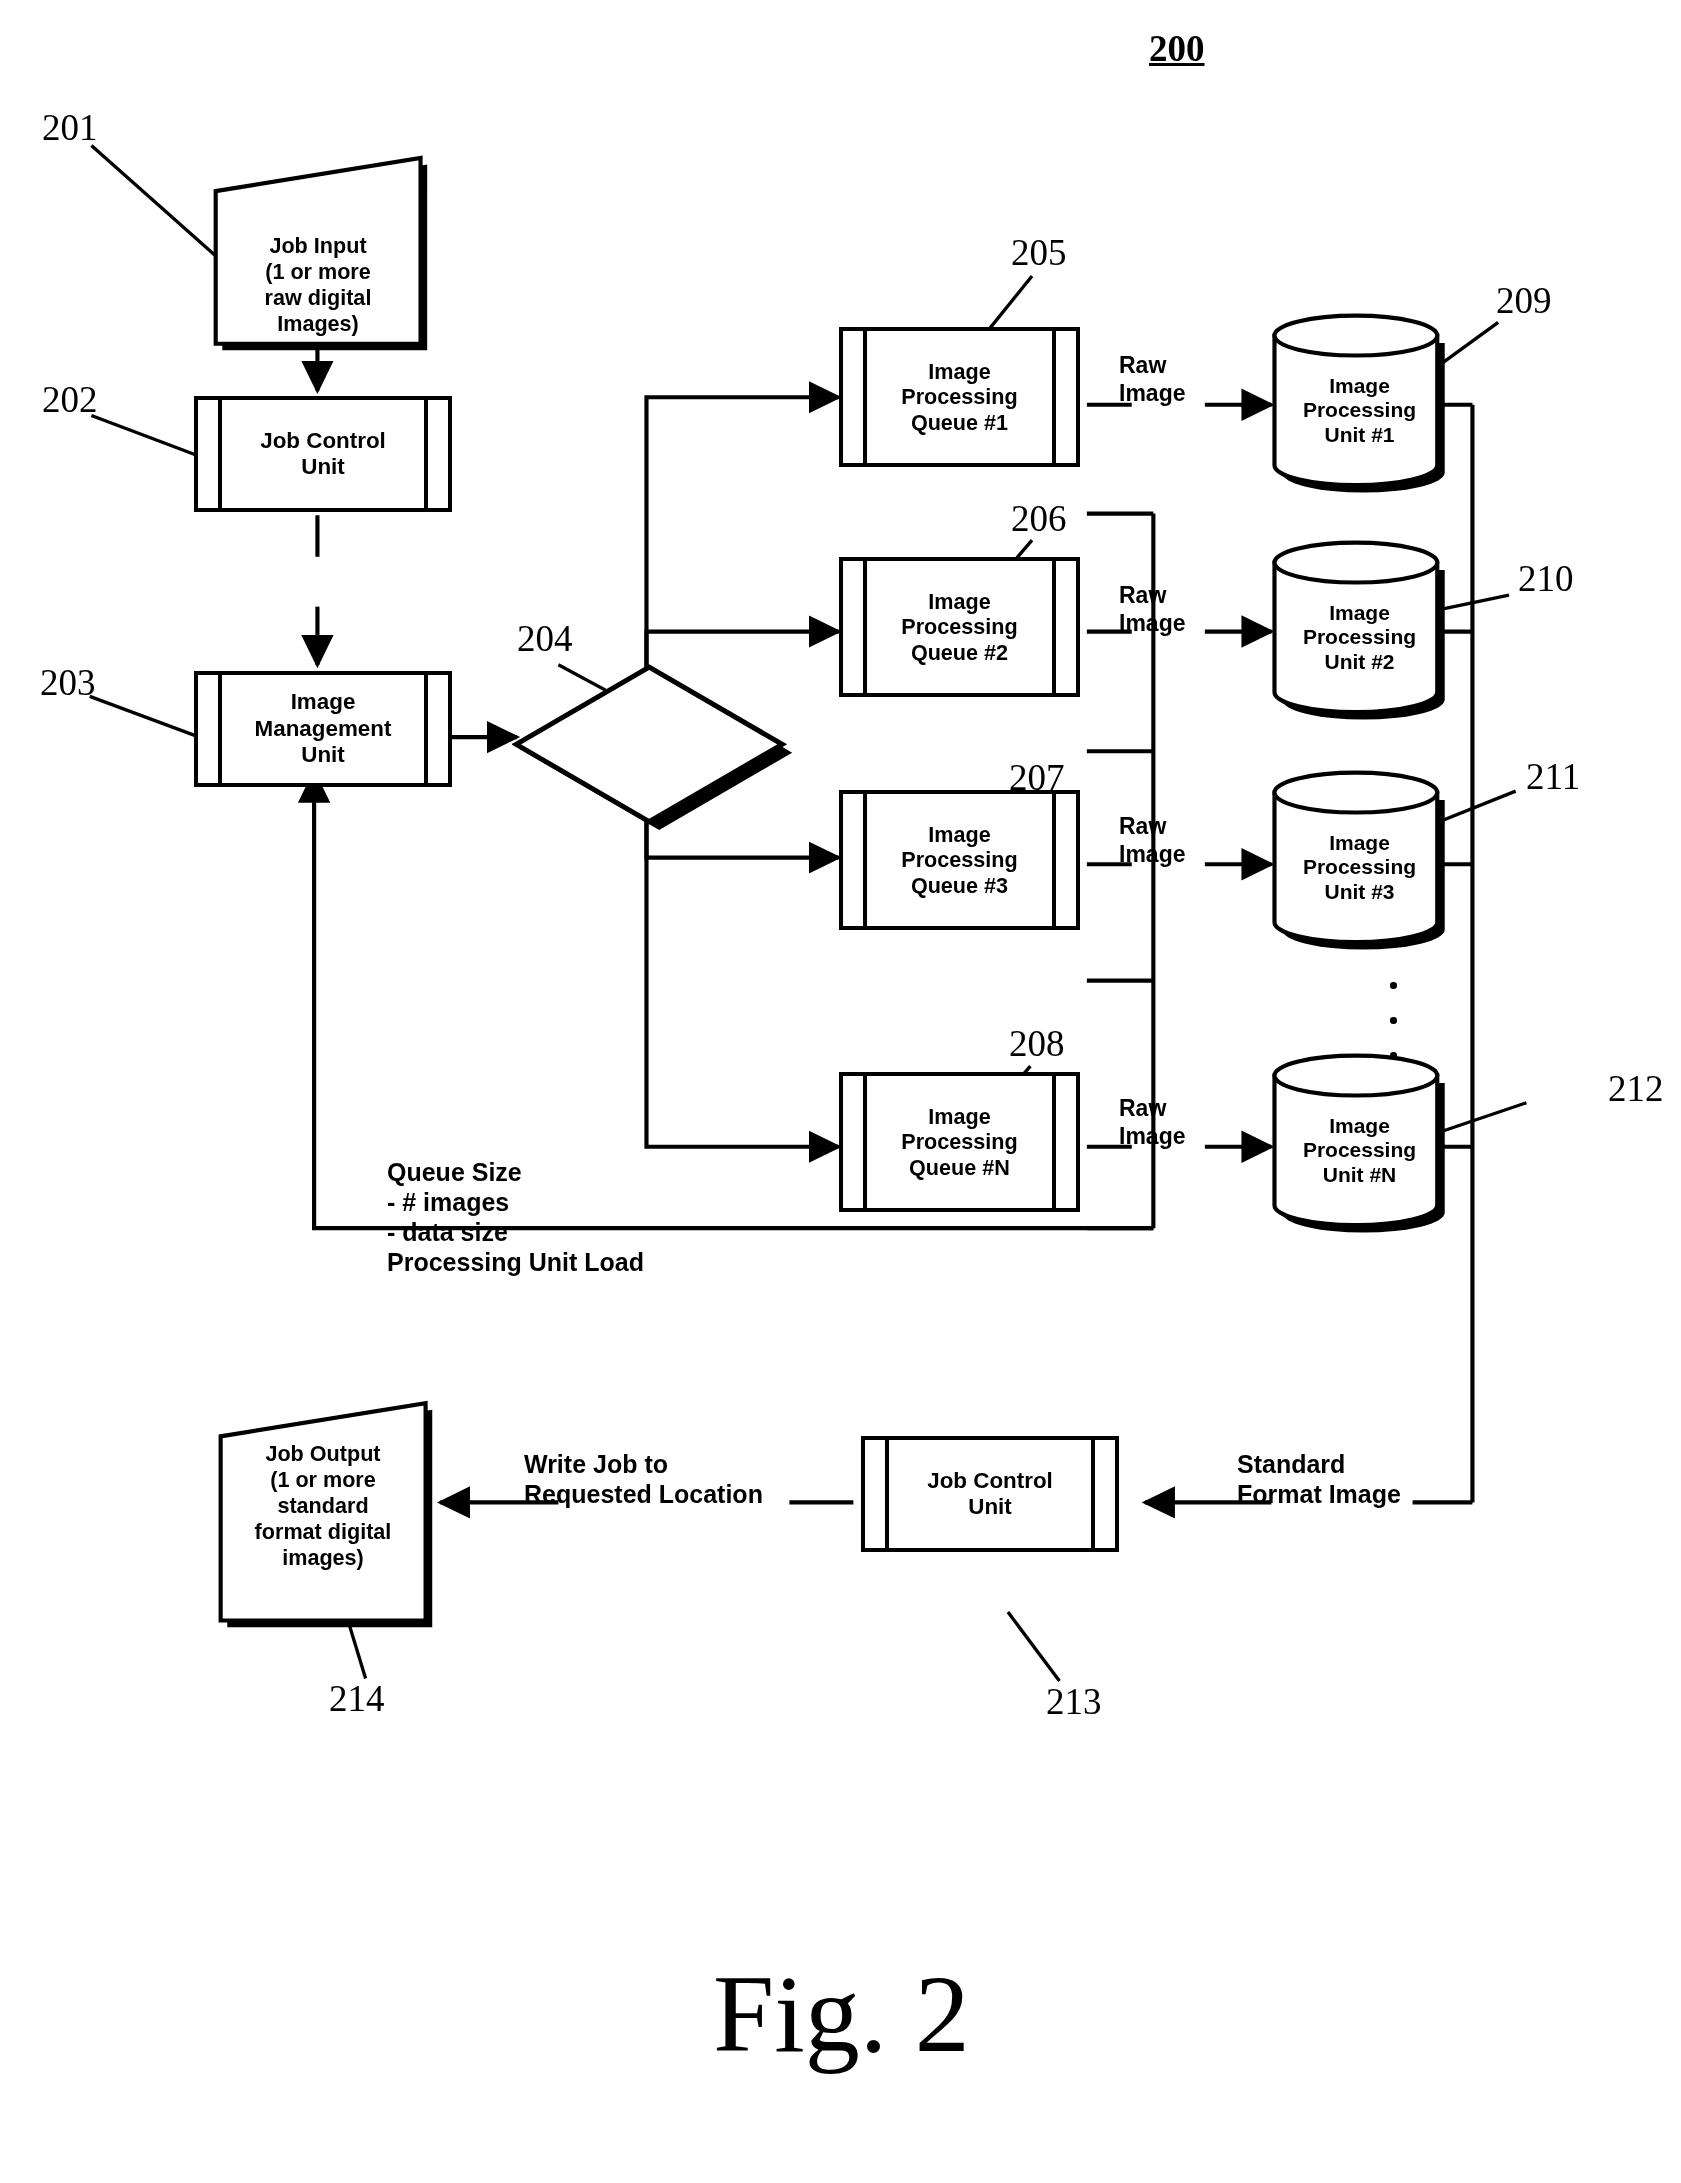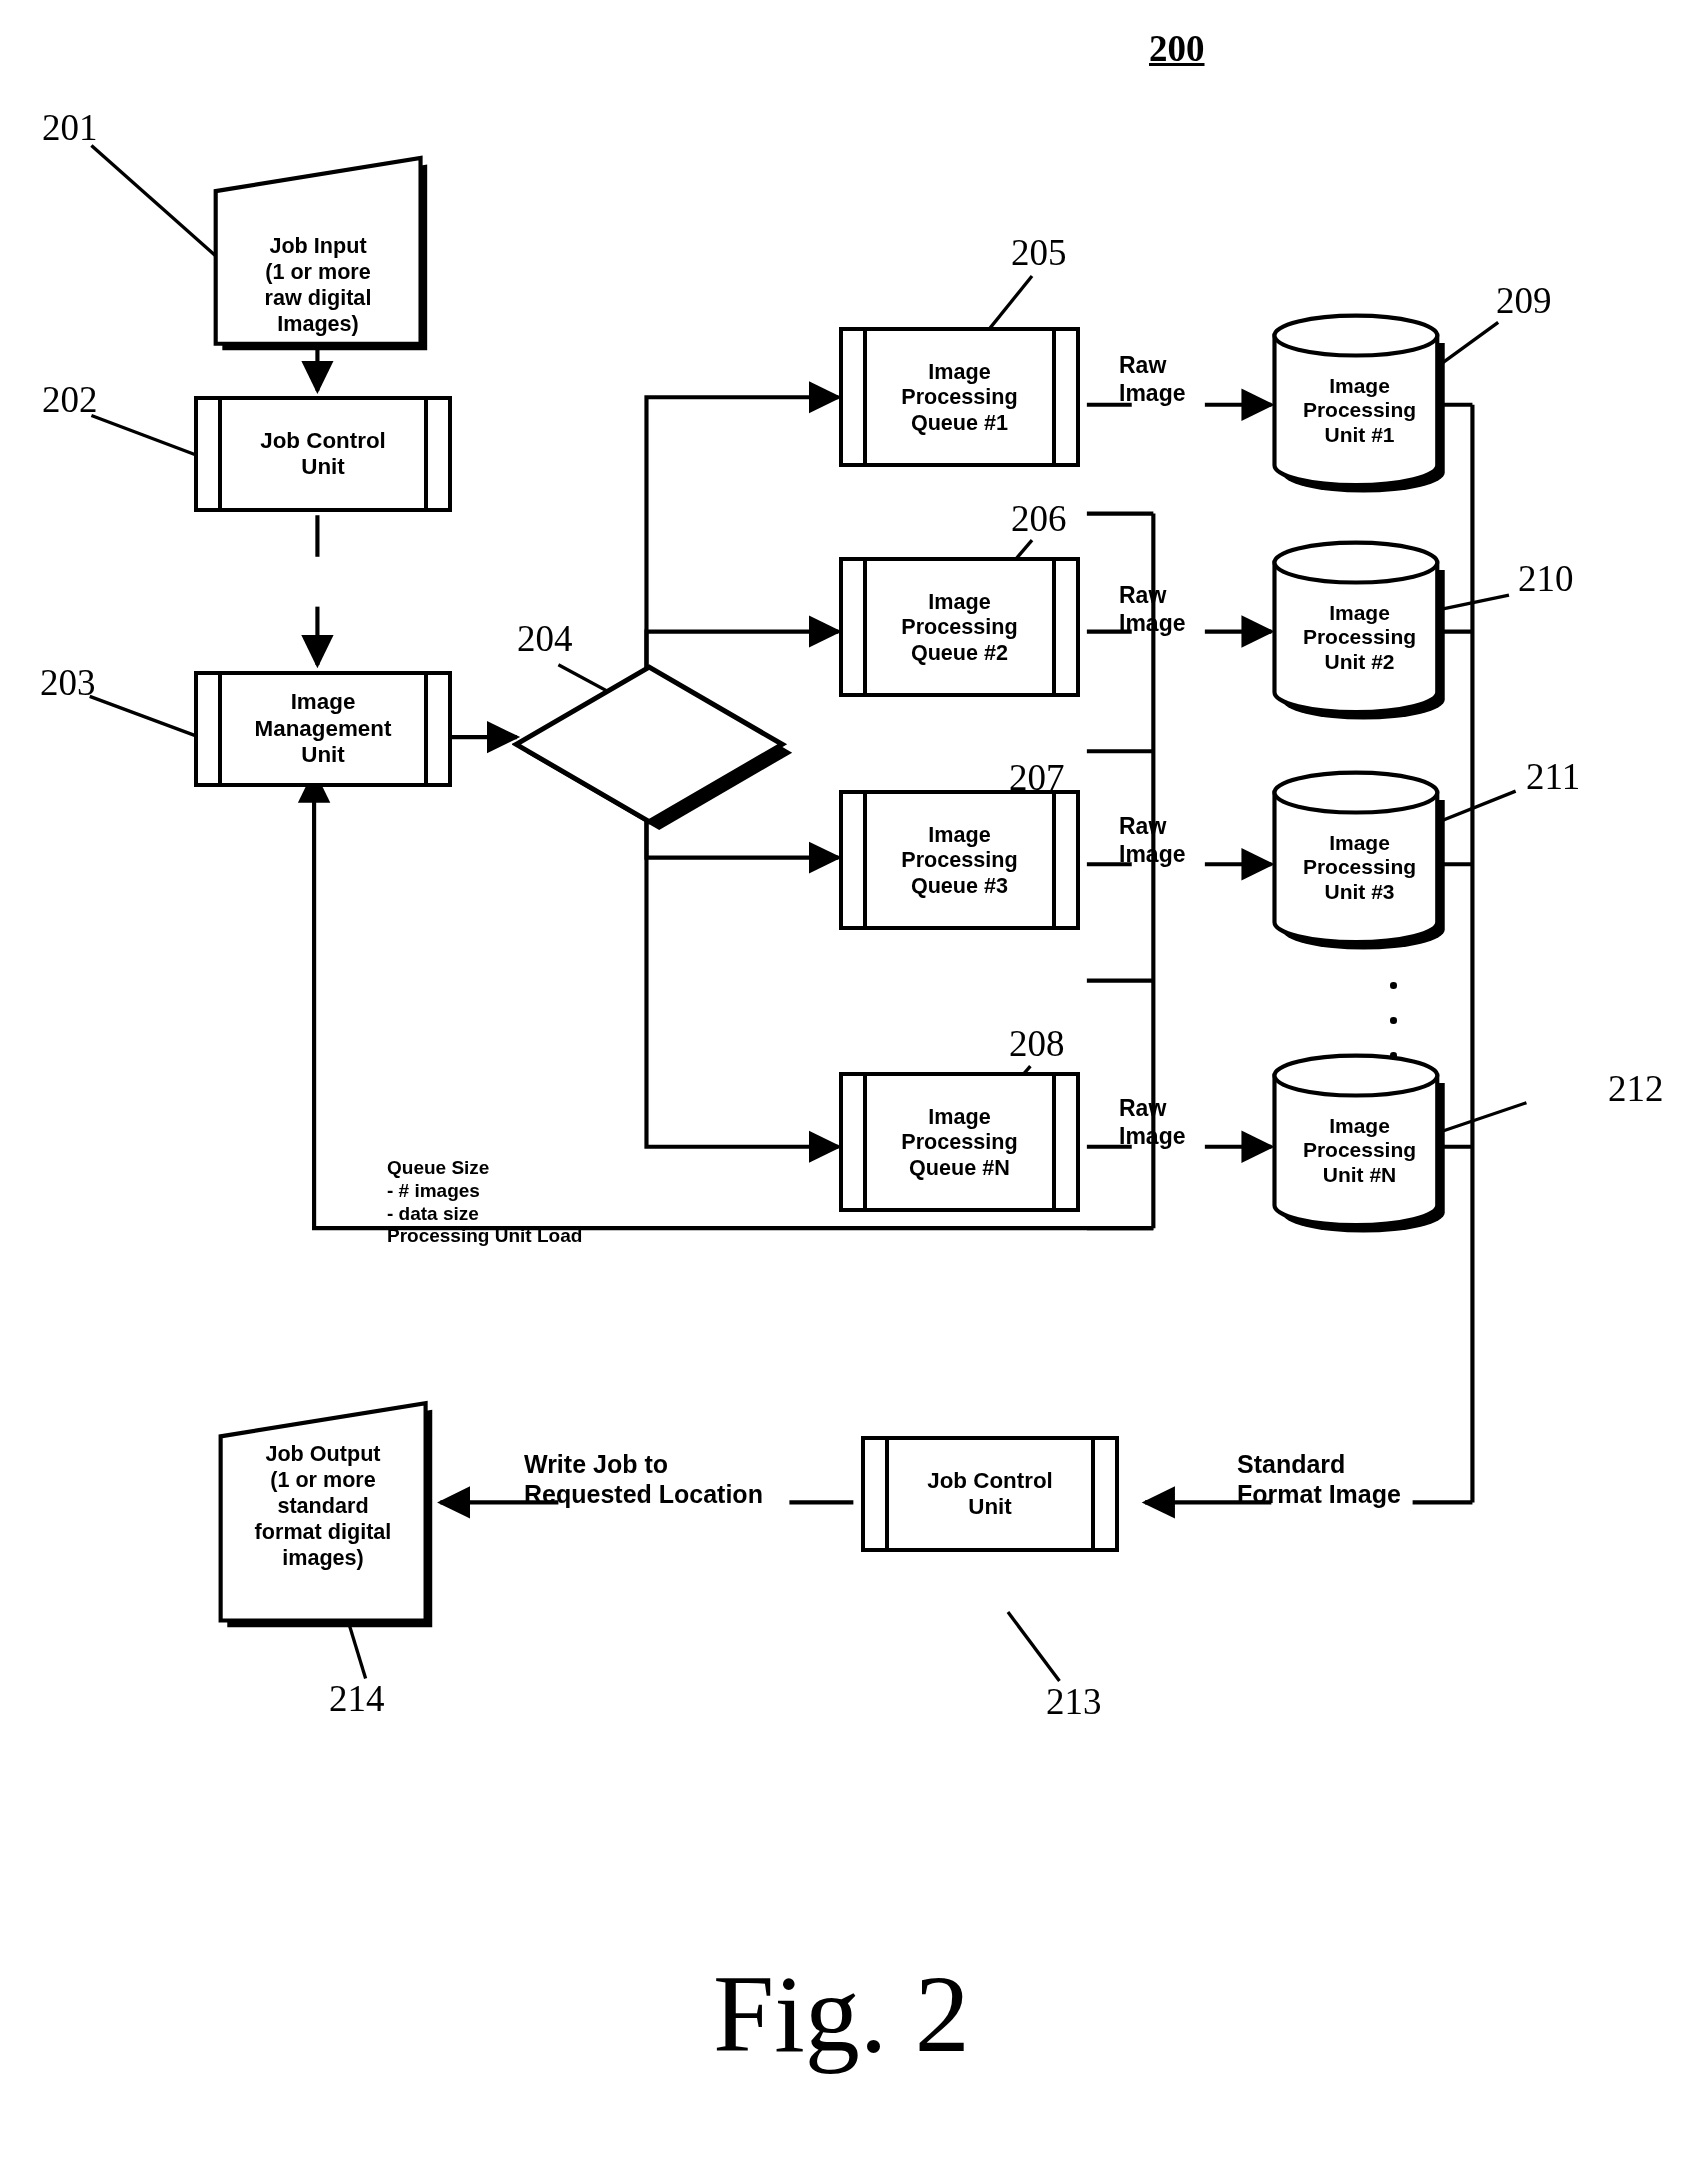--- a/index.html
+++ b/index.html
@@ -293,21 +293,21 @@
       <ellipse cx="101" cy="32" rx="98" ry="24" fill="#fff" stroke="#000" stroke-width="5"></ellipse>
     </svg>
     <div class="ctext" style="font-size:21px; font-weight:bold; top:56%;">
       <div>Image</div>
       <div>Processing</div>
       <div>Unit #N</div>
     </div>
   </div>
   <div class="ref" style="left:1608px; top:1067px; font-size:37px;">212</div>
 
-  <div class="ftext left" style="left:387px; top:1157px; width:465px; font-size:19px; font-weight:bold;">Queue Size
+  <div class="ftext left" style="left:387px; top:1157px; width:465px; font-size:25px; font-weight:bold;">Queue Size
    - # images
    - data size
 Processing Unit Load</div>
 
   <div class="node" style="left:214px; top:1393px; width:218px; height:224px;">
     <svg width="234" height="241" style="position:absolute; left:0; top:0;" viewBox="0 0 282 290">
       <path d="M8,274 L8,52 L255,12 L255,274 z" fill="#000" transform="translate(8,8)"></path>
       <path d="M8,274 L8,52 L255,12 L255,274 z" fill="#fff" stroke="#000" stroke-width="5"></path>
     </svg>
     <div class="docshape">

